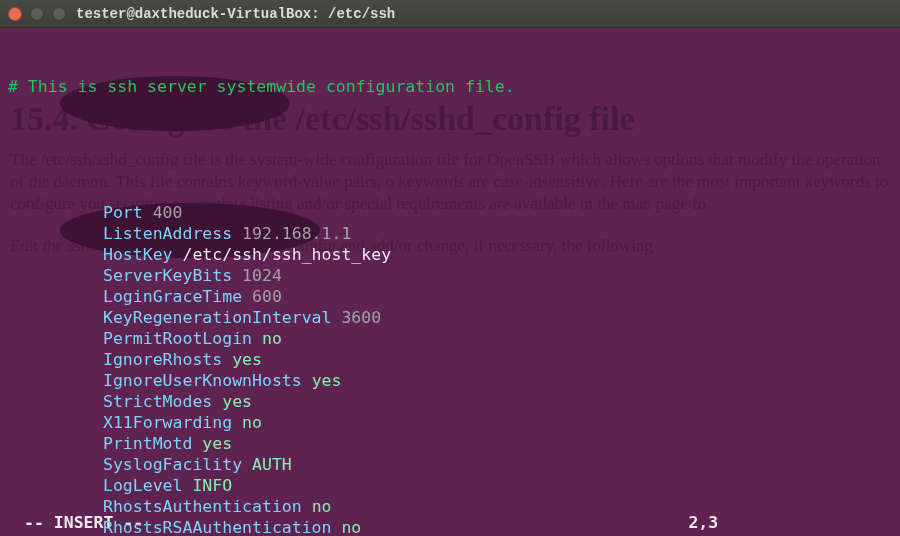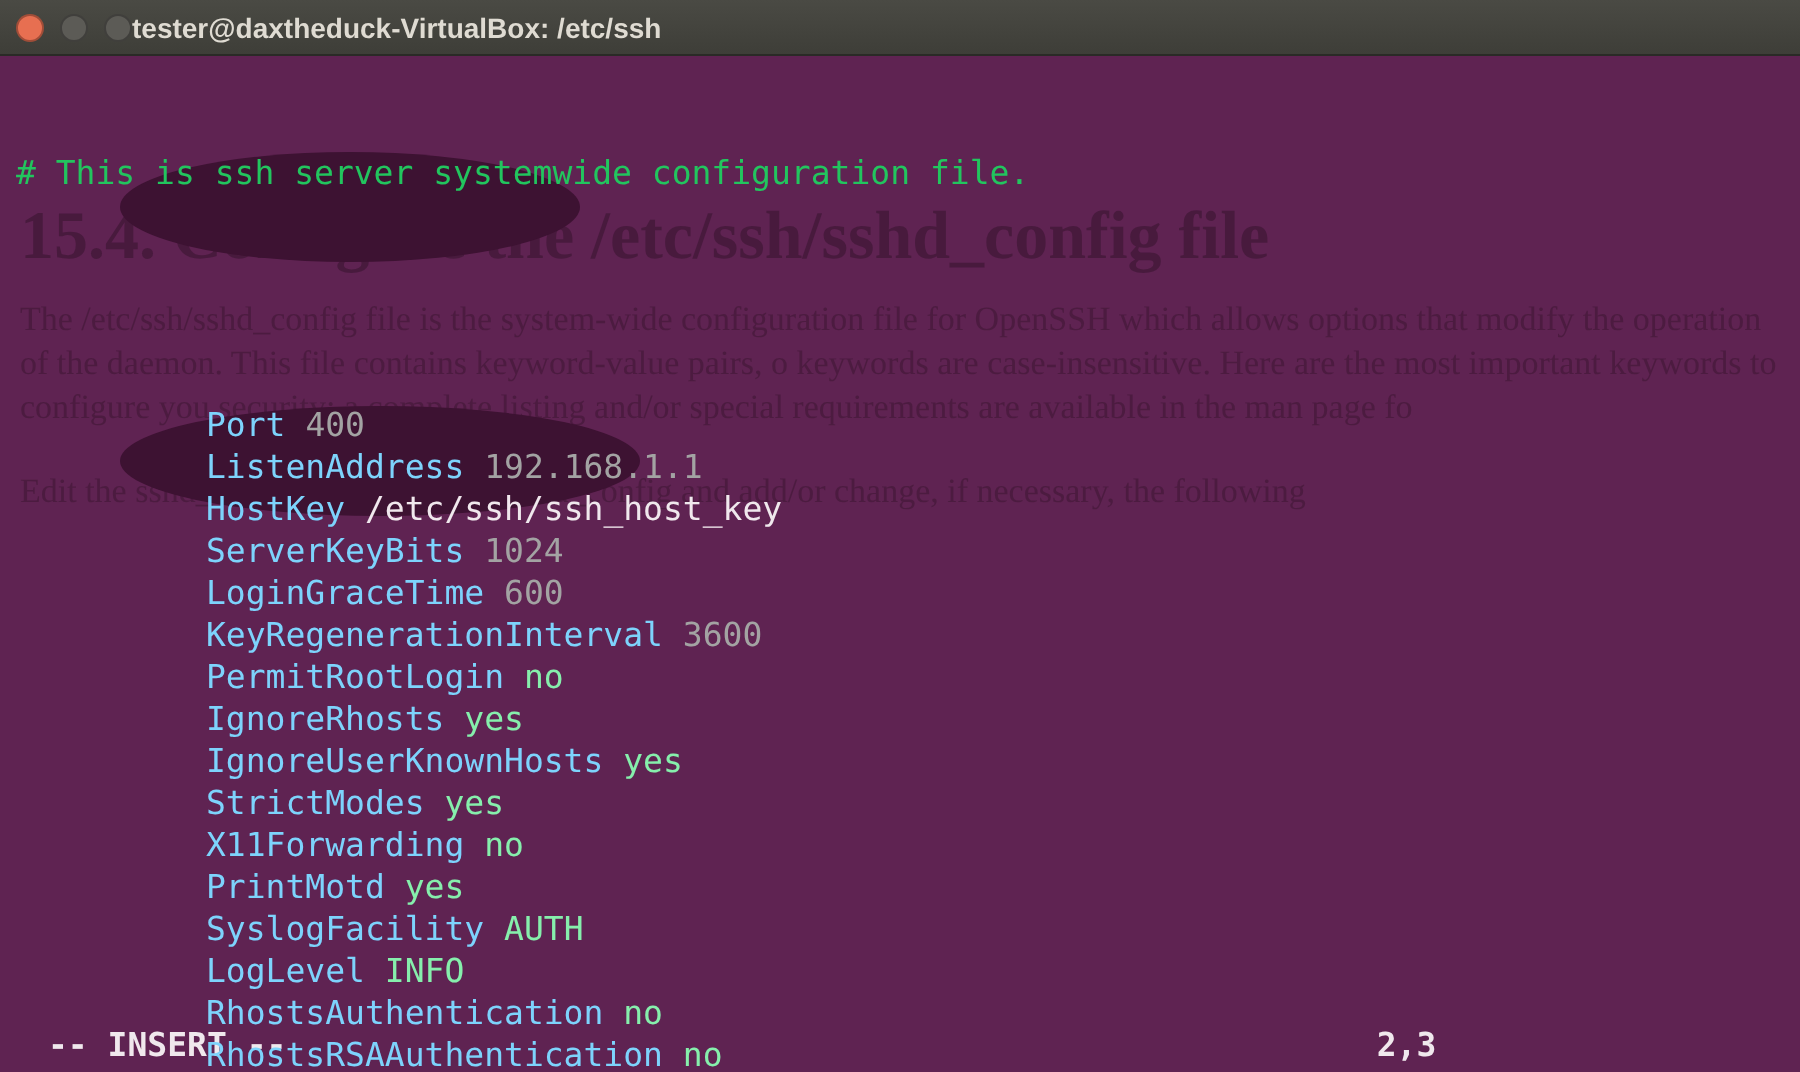--- a/index.html
+++ b/index.html
@@ -34,24 +34,24 @@
       height: 14px;
       border-radius: 50%;
       display: inline-block;
       border: 1px solid rgba(0,0,0,0.3);
     }
     .wbtn.close { background: #e76f51; }
     .wbtn.min { background: #5c5b56; }
     .wbtn.max { background: #5c5b56; }
     .title {
       color: #dfdbd2;
-      font-family: Liberation Sans, sans-serif;
+      font-family: Liberation Mono, monospace;
       font-size: 14px;
       font-weight: bold;
-      margin-left: 0;
+      margin-left: 10px;
       text-align: center;
     }
     .terminal {
       position: relative;
       width: 100%;
       height: calc(100% - 28px);
       padding: 6px 8px;
       color: #eee;
       line-height: 21px;
     }

